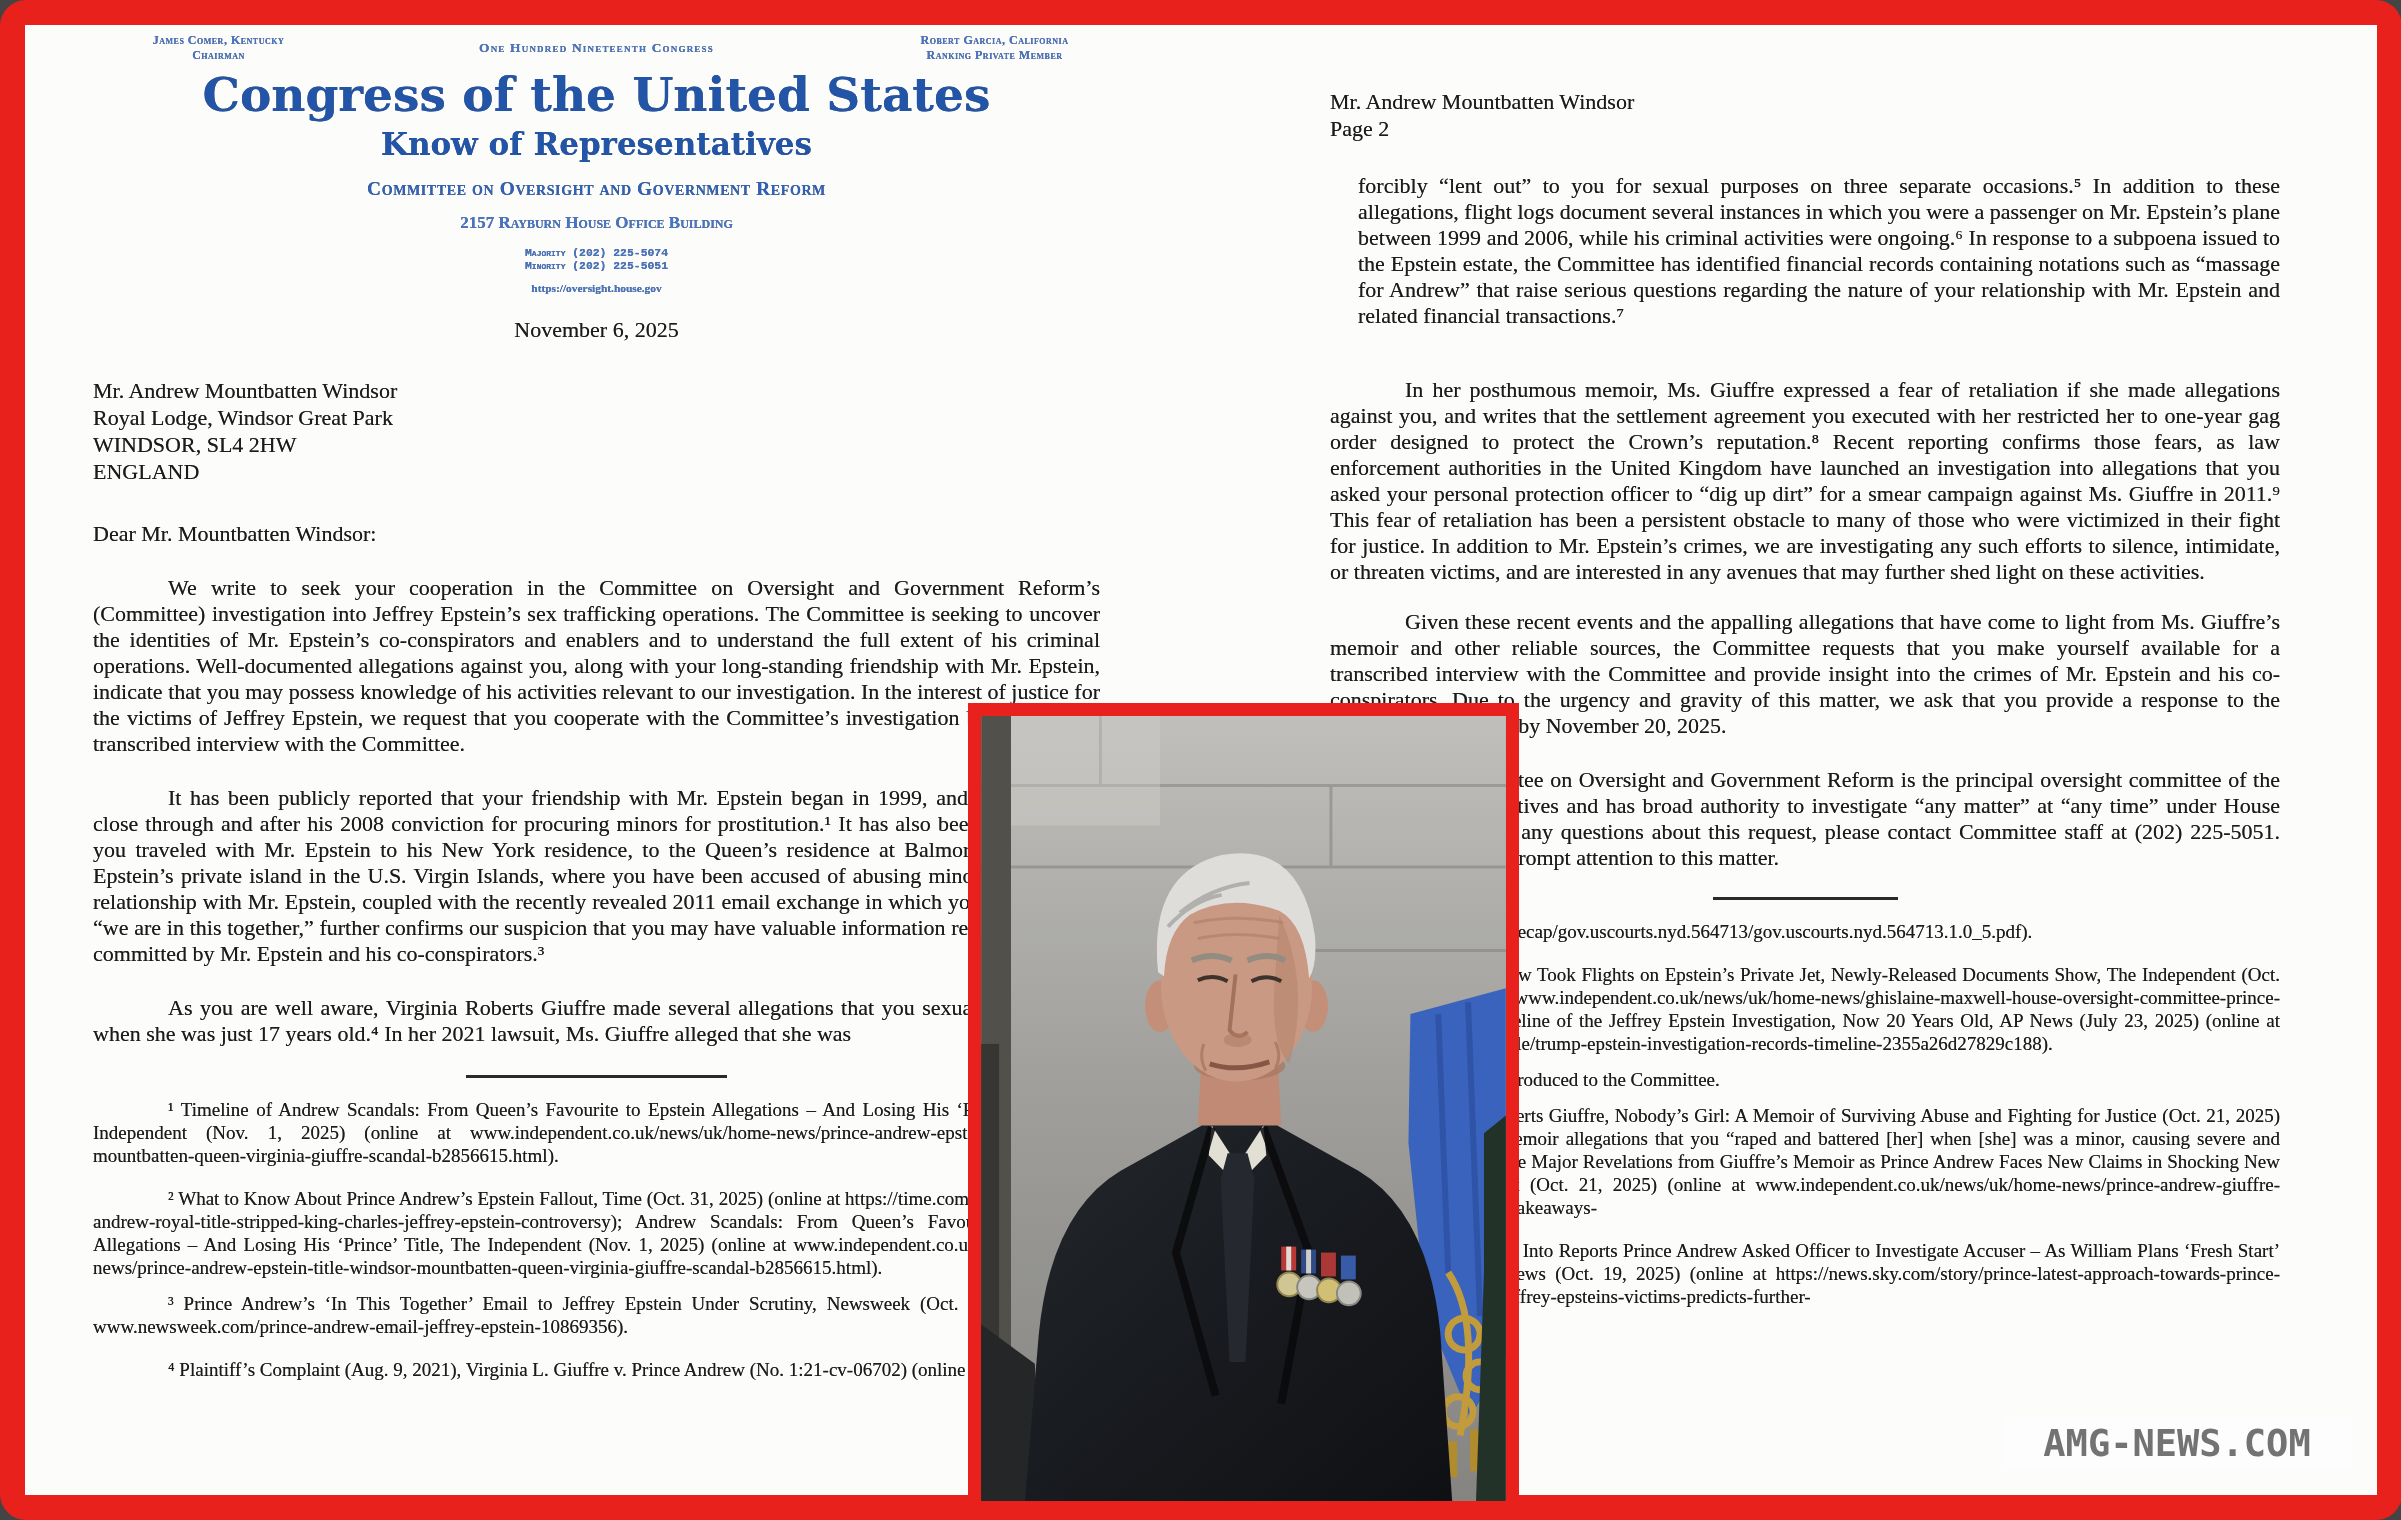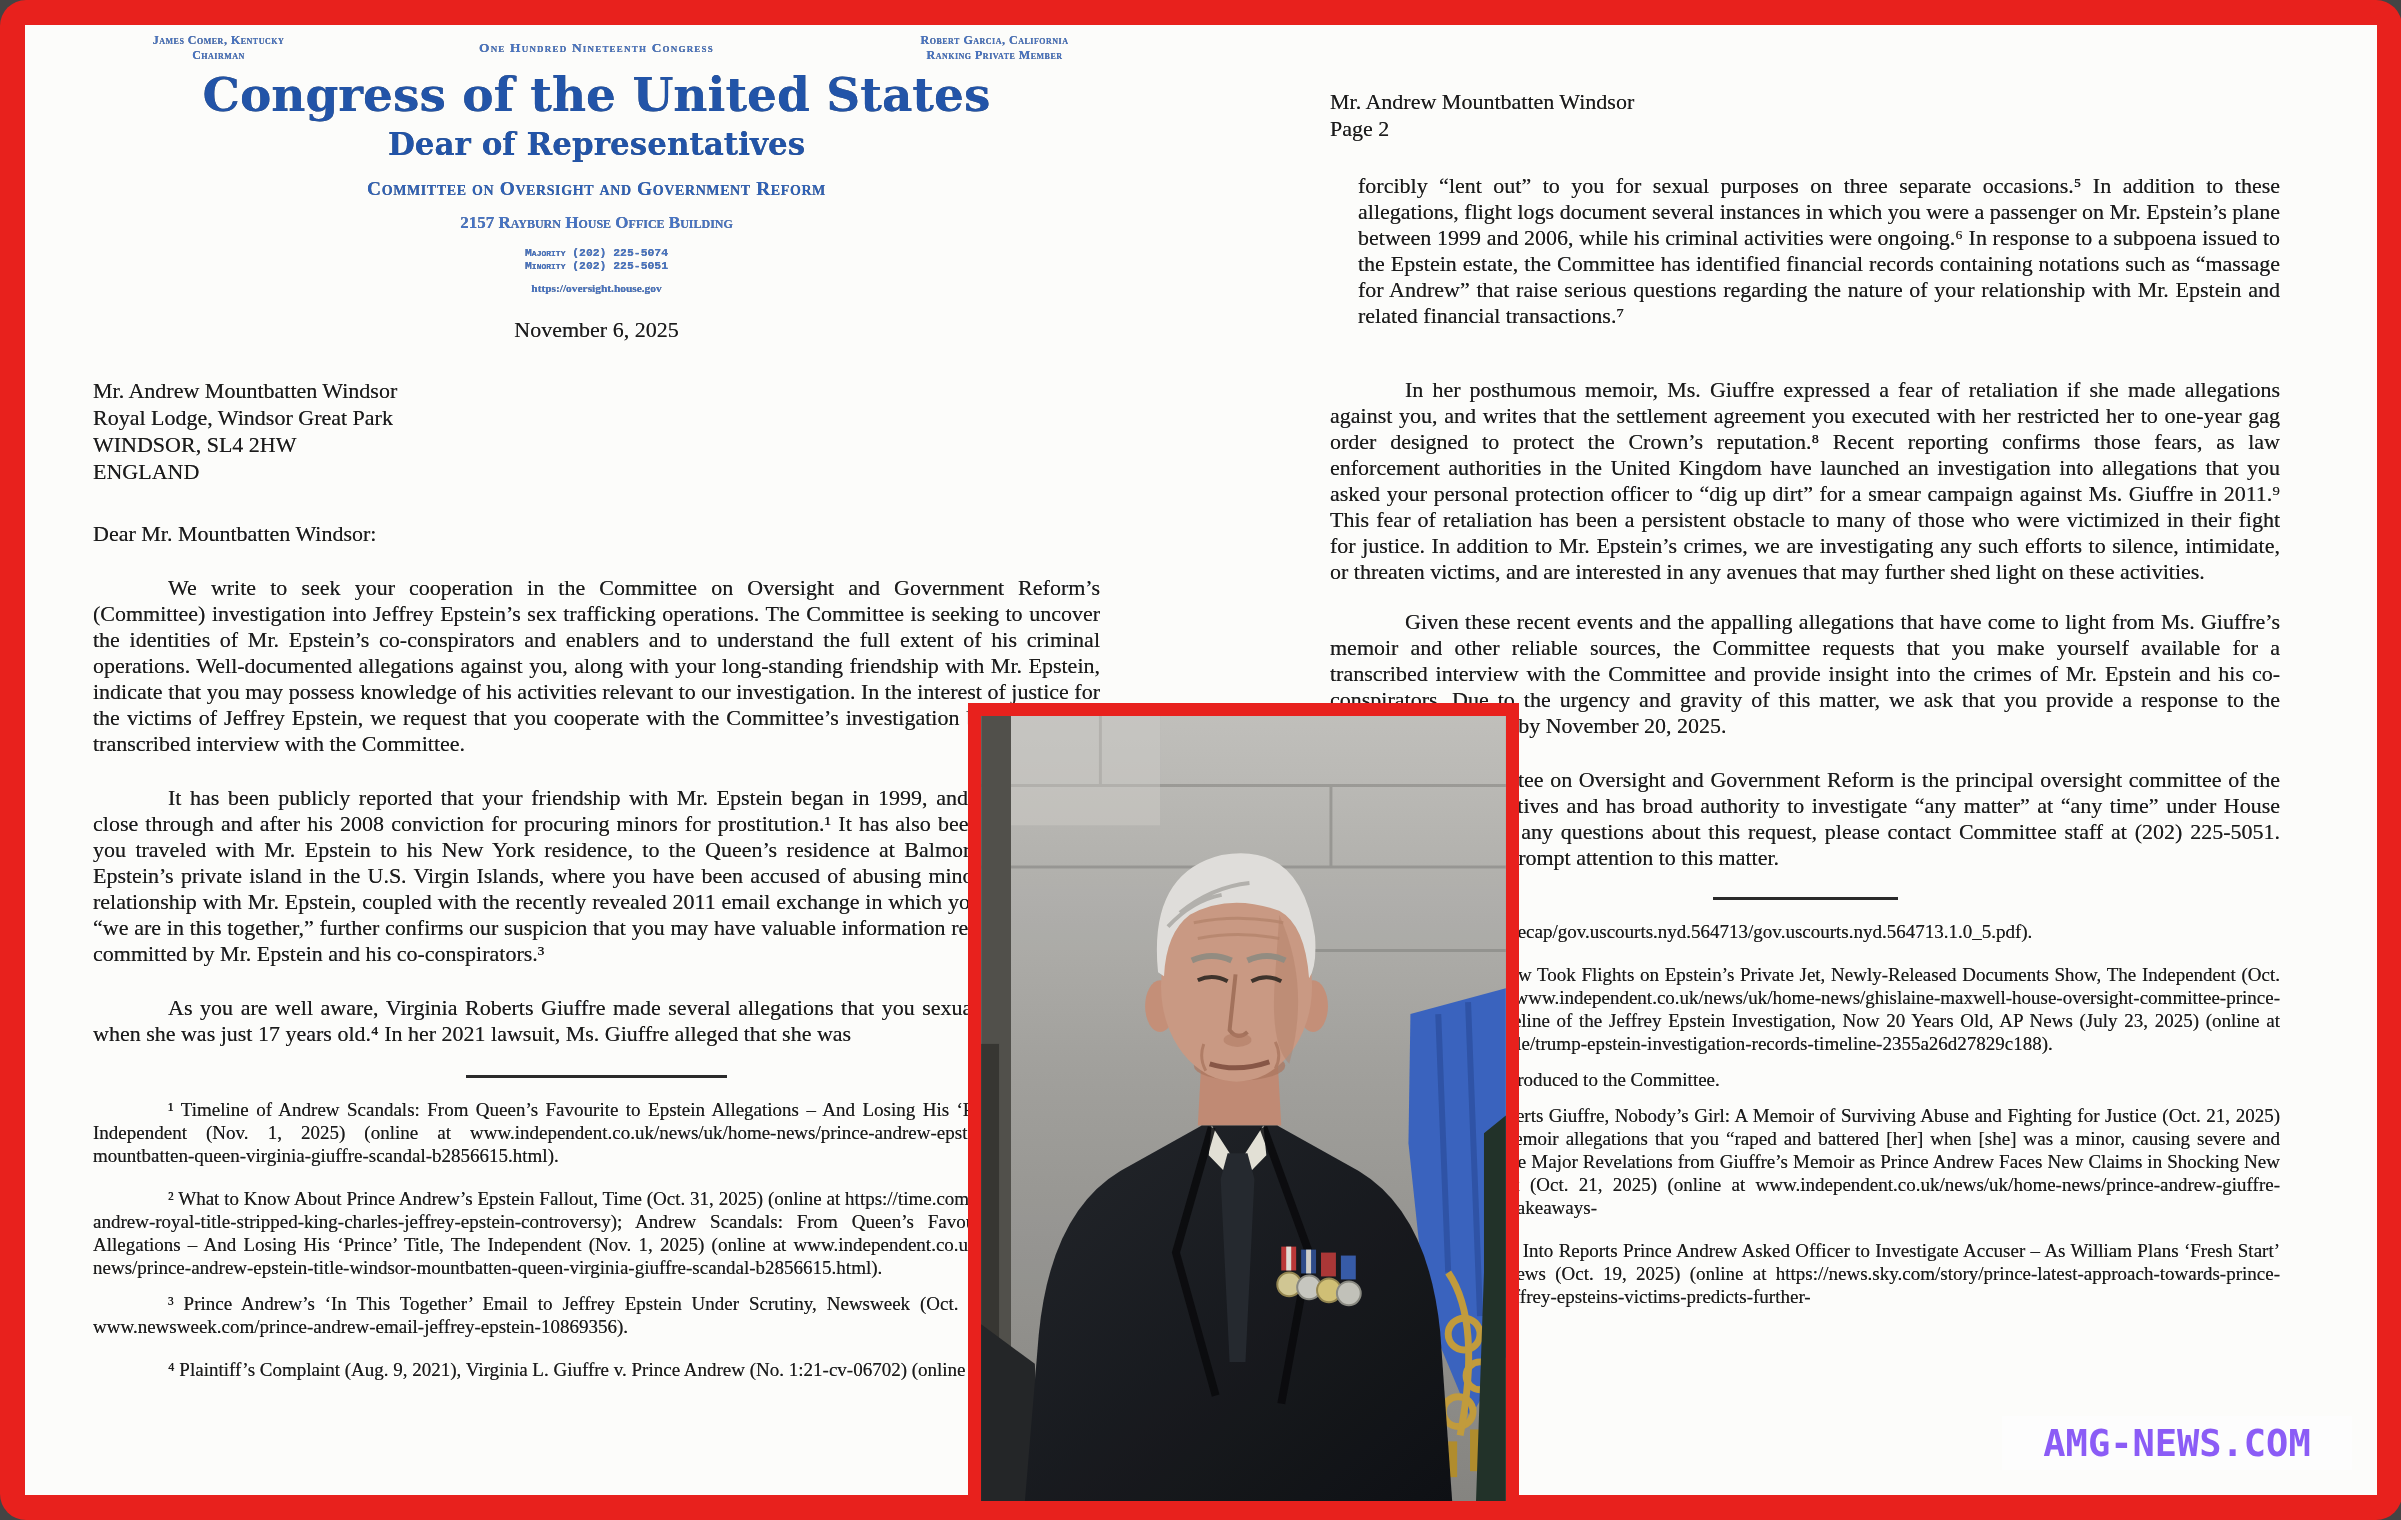--- a/index.html
+++ b/index.html
@@ -54,41 +54,41 @@
 
   
   .photo{position:absolute;left:943px;top:678px;width:525px;height:785px;margin:0;
          box-sizing:content-box;border:13px solid #e8211d;background:#9a9995;z-index:5;}
   .photo svg{display:block;width:100%;height:100%;}
 
   
   .watermark{position:absolute;right:25px;bottom:25px;width:350px;height:54px;background:#fdfdfd;
              display:flex;align-items:center;justify-content:center;z-index:6;}
   .watermark span{font-family:"DejaVu Sans Mono", monospace;font-weight:bold;font-size:37px;
-                  letter-spacing:0px;color:#8b5cf6;}
+                  letter-spacing:0px;color:#737373;}
 </style>
 </head>
 <body>
 
 <div class="canvas">
   <div class="doc">
 
     <section class="page page1">
       <header class="letterhead">
         <div class="corner left">
           <div>James Comer, Kentucky</div>
           <div>Chairman</div>
         </div>
         <div class="corner right">
           <div>Robert Garcia, California</div>
           <div>Ranking Private Member</div>
         </div>
         <div class="lh-congress">One Hundred Nineteenth Congress</div>
         <div class="lh-title">Congress of the United States</div>
-        <div class="lh-sub">Dear of Representatives</div>
+        <div class="lh-sub">Know of Representatives</div>
         <div class="lh-comm">Committee on Oversight and Government Reform</div>
         <div class="lh-addr">2157 Rayburn House Office Building</div>
         <div class="lh-tiny first">Majority (202) 225-5074</div>
         <div class="lh-tiny">Minority (202) 225-5051</div>
         <div class="lh-web">https://oversight.house.gov</div>
       </header>
 
       <div class="date">November 6, 2025</div>
 
       <div class="recipient">

